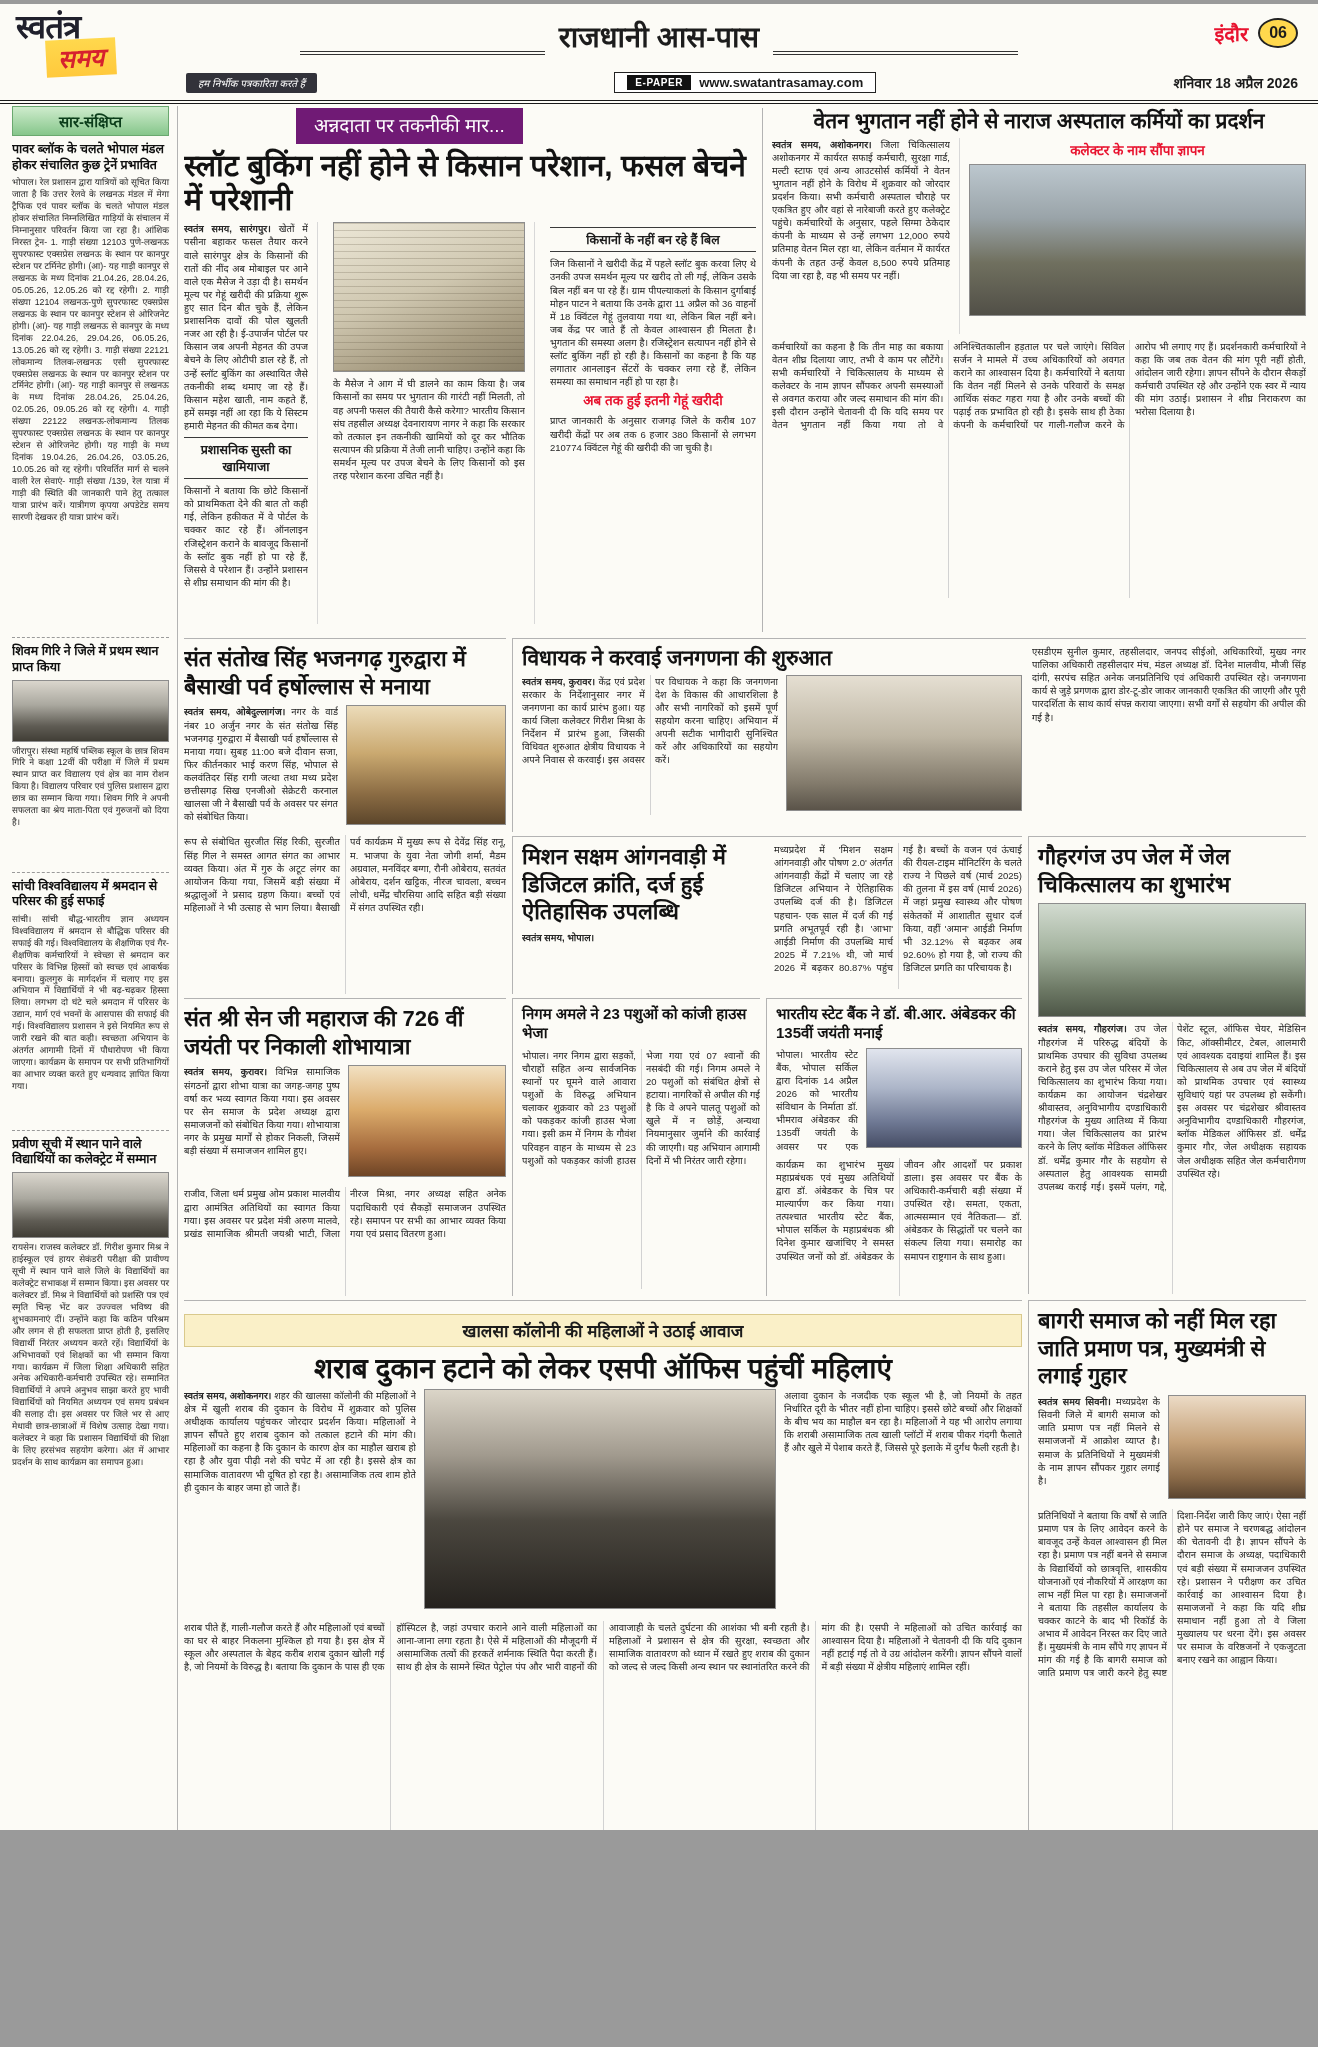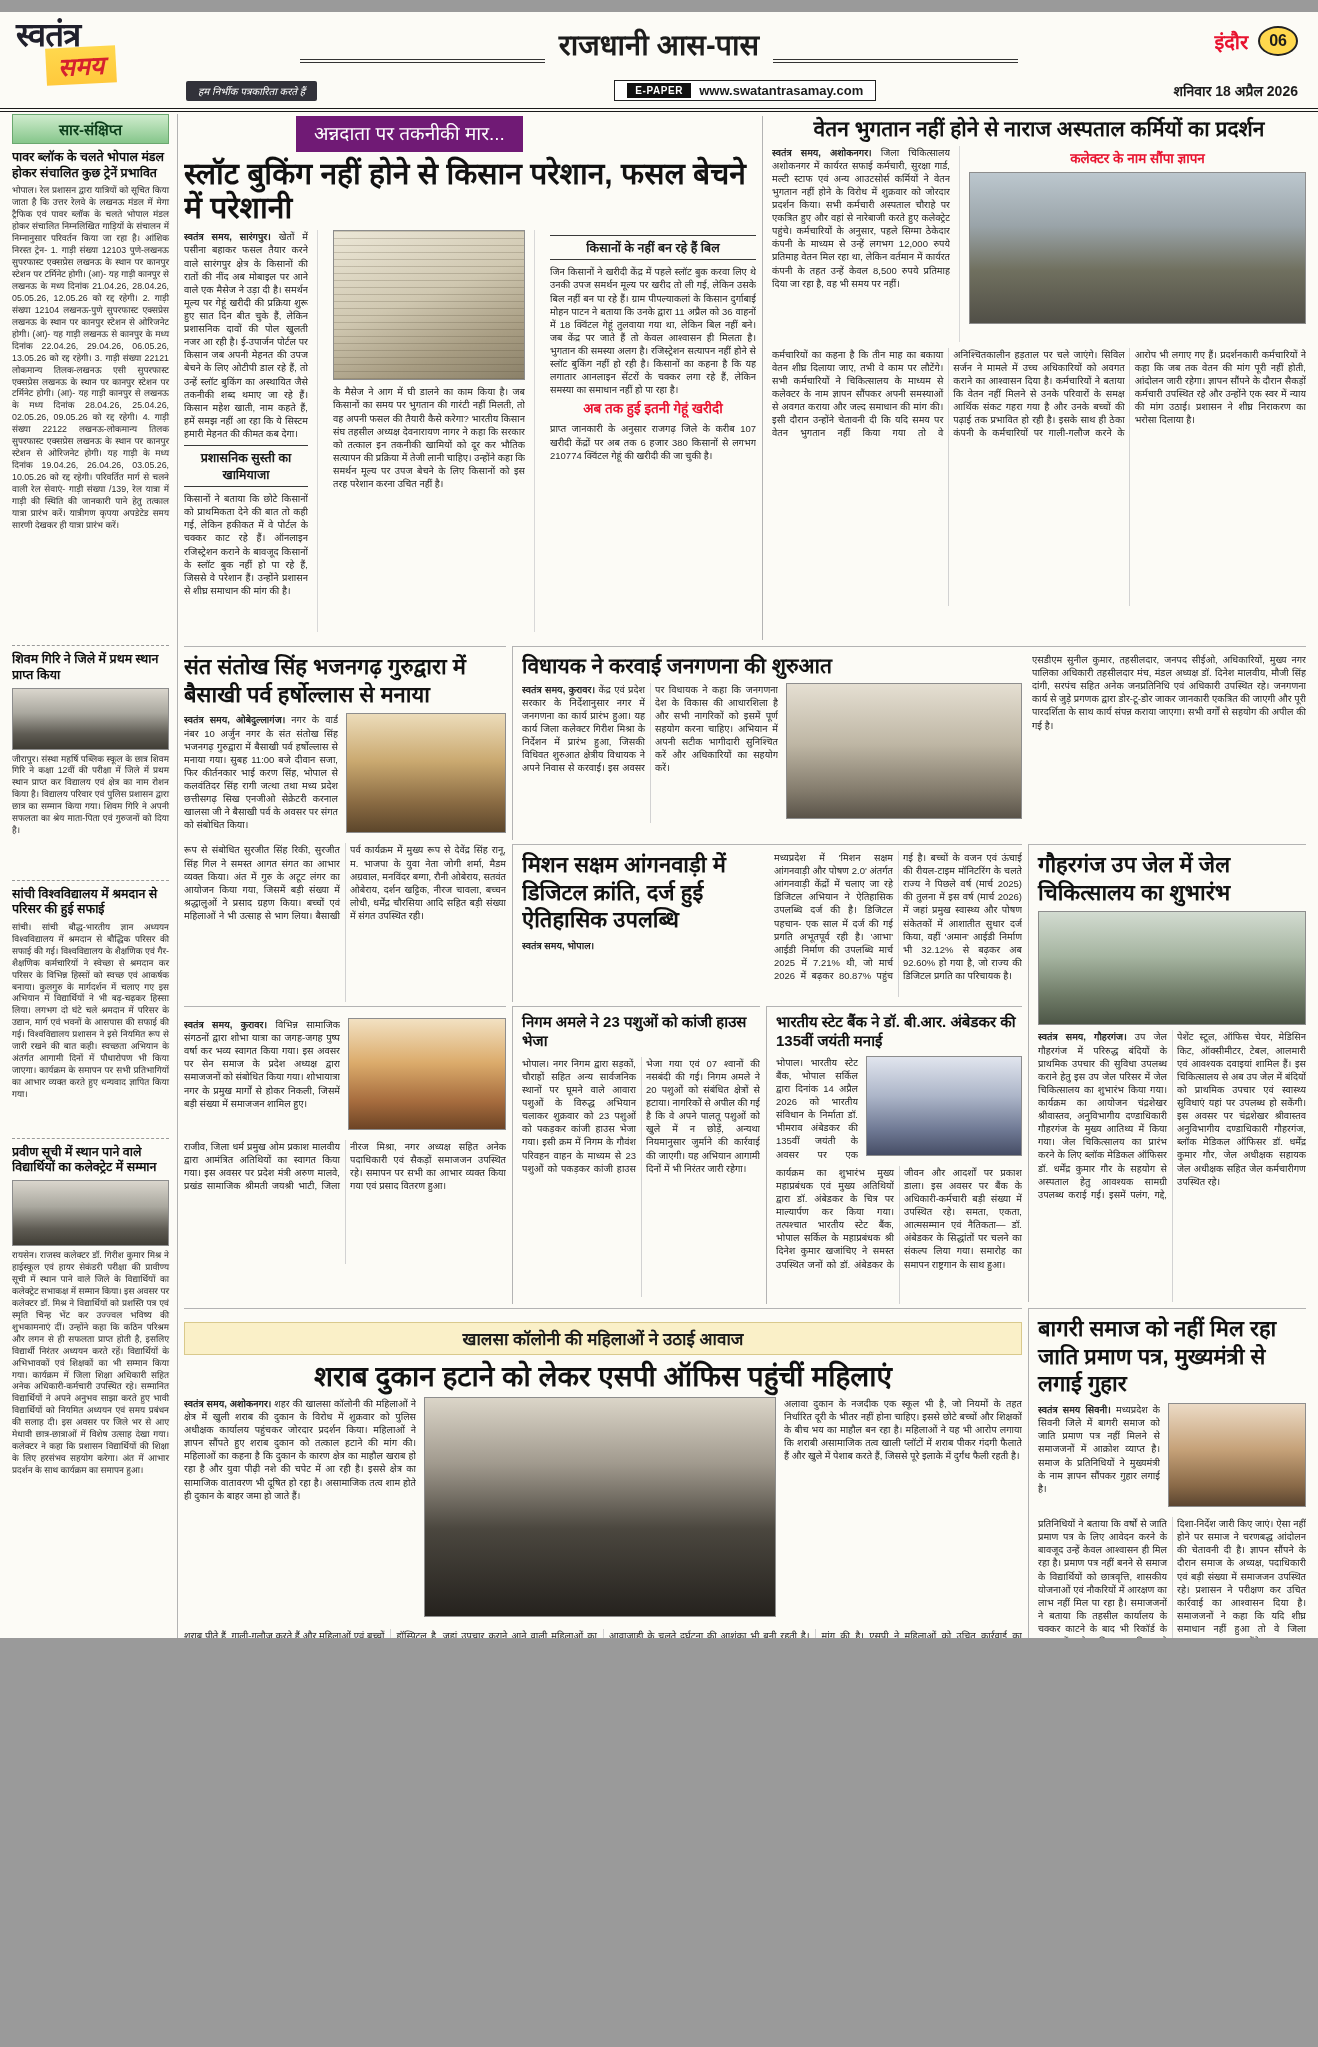--- a/index.html
+++ b/index.html
@@ -1,18 +1,18 @@
 <!DOCTYPE html>
 <html lang="hi"><head>
 <meta charset="utf-8">
 <style>
   * { margin:0; padding:0; box-sizing:border-box; }
   html,body { background:#9a9a9a; }
   .page {
-    position:relative; width:1318px; height:1626px; margin:12px auto;
+    position:relative; width:1318px; height:1826px; margin:4px auto;
     background:#fcfbf6; color:#1c1c1c; overflow:hidden;
     font-family:"Liberation Sans", sans-serif;
   }
   
   .masthead { position:absolute; left:0; top:0; width:1318px; height:100px; border-bottom:4px double #1a1a1a; }
   .logo-wrap { position:absolute; left:16px; top:6px; width:162px; }
   .logo-top { font-size:33px; font-weight:900; color:#20202c; line-height:1; letter-spacing:-1px; }
   .logo-bottom { display:inline-block; margin:-4px 0 0 30px; padding:1px 12px 2px;
     font-size:25px; font-weight:800; font-style:italic; color:#d6212e;
     background:linear-gradient(#ffd84d,#ffc93c); transform:rotate(-3deg); }
@@ -200,20 +200,21 @@
 
   <section class="sec" style="left:1028px; top:832px; width:278px; height:458px; border-top:1px solid #b3b3b3; border-left:1px solid #b3b3b3; padding:6px 0 0 9px;">
     <h2 class="h-md">गौहरगंज उप जेल में जेल चिकित्सालय का शुभारंभ</h2>
     <div class="photo ph-jail" style="height:114px; margin:5px 0;"></div>
     <div class="cols-2 body-text clip" style="height:282px;">
       <span class="byline">स्वतंत्र समय, गौहरगंज।</span> <span>उप जेल गौहरगंज में परिरुद्ध बंदियों के प्राथमिक उपचार की सुविधा उपलब्ध कराने हेतु इस उप जेल परिसर में जेल चिकित्सालय का शुभारंभ किया गया। कार्यक्रम का आयोजन चंद्रशेखर श्रीवास्तव, अनुविभागीय दण्डाधिकारी गौहरगंज के मुख्य आतिथ्य में किया गया। जेल चिकित्सालय का प्रारंभ करने के लिए ब्लॉक मेडिकल ऑफिसर डॉ. धर्मेंद्र कुमार गौर के सहयोग से अस्पताल हेतु आवश्यक सामग्री उपलब्ध कराई गई। इसमें पलंग, गद्दे, पेशेंट स्टूल, ऑफिस चेयर, मेडिसिन किट, ऑक्सीमीटर, टेबल, आलमारी एवं आवश्यक दवाइयां शामिल हैं। इस चिकित्सालय से अब उप जेल में बंदियों को प्राथमिक उपचार एवं स्वास्थ्य सुविधाएं यहां पर उपलब्ध हो सकेंगी। इस अवसर पर चंद्रशेखर श्रीवास्तव अनुविभागीय दण्डाधिकारी गौहरगंज, ब्लॉक मेडिकल ऑफिसर डॉ. धर्मेंद्र कुमार गौर, जेल अधीक्षक सहायक जेल अधीक्षक सहित जेल कर्मचारीगण उपस्थित रहे।</span>
     </div>
   </section>
 
   <section class="sec" style="left:184px; top:994px; width:322px; height:298px; border-top:1px solid #b3b3b3; padding-top:6px;">
+    <h2 class="h-md">संत श्री सेन जी महाराज की 726 वीं जयंती पर निकाली शोभायात्रा</h2>
     <div class="two-col" style="grid-template-columns:1fr 158px; height:116px; margin-top:5px;">
       <div class="clip">
         <p class="body-text"><span class="byline">स्वतंत्र समय, कुरावर।</span> <span>विभिन्न सामाजिक संगठनों द्वारा शोभा यात्रा का जगह-जगह पुष्प वर्षा कर भव्य स्वागत किया गया। इस अवसर पर सेन समाज के प्रदेश अध्यक्ष द्वारा समाजजनों को संबोधित किया गया। शोभायात्रा नगर के प्रमुख मार्गों से होकर निकली, जिसमें बड़ी संख्या में समाजजन शामिल हुए।</span></p>
       </div>
       <div class="photo ph-sen" style="height:112px;"></div>
     </div>
     <div class="cols-2 body-text clip" style="height:124px; margin-top:6px;">राजीव, जिला धर्म प्रमुख ओम प्रकाश मालवीय द्वारा आमंत्रित अतिथियों का स्वागत किया गया। इस अवसर पर प्रदेश मंत्री अरुण मालवे, प्रखंड सामाजिक श्रीमती जयश्री भाटी, जिला नीरज मिश्रा, नगर अध्यक्ष सहित अनेक पदाधिकारी एवं सैकड़ों समाजजन उपस्थित रहे। समापन पर सभी का आभार व्यक्त किया गया एवं प्रसाद वितरण हुआ।</div>
   </section>
 
   <section class="sec" style="left:512px; top:994px; width:248px; height:298px; border-top:1px solid #b3b3b3; border-left:1px solid #b3b3b3; padding:6px 0 0 9px;">

